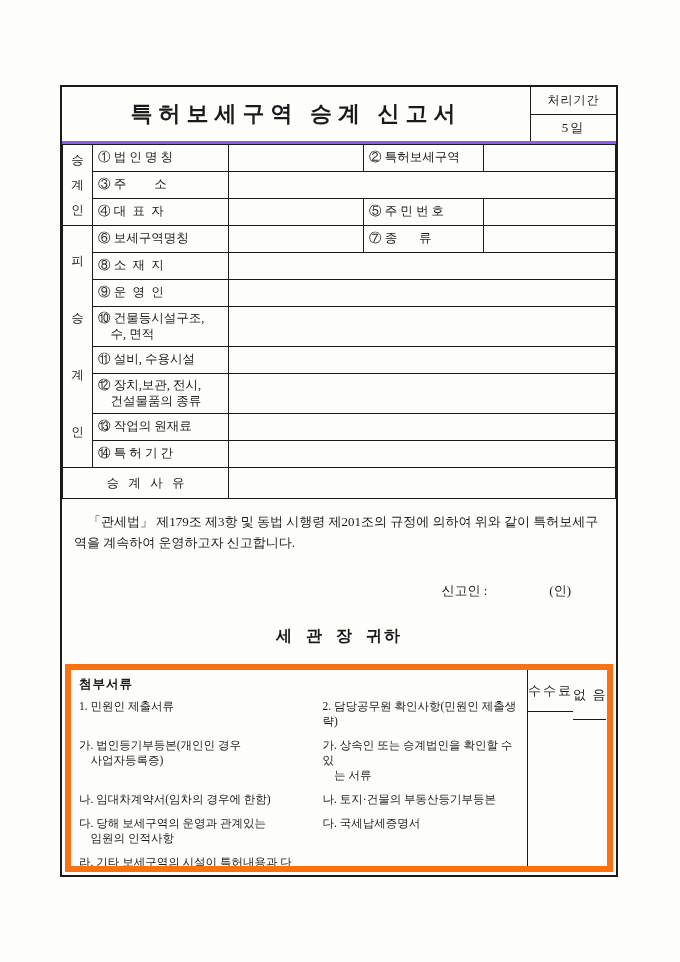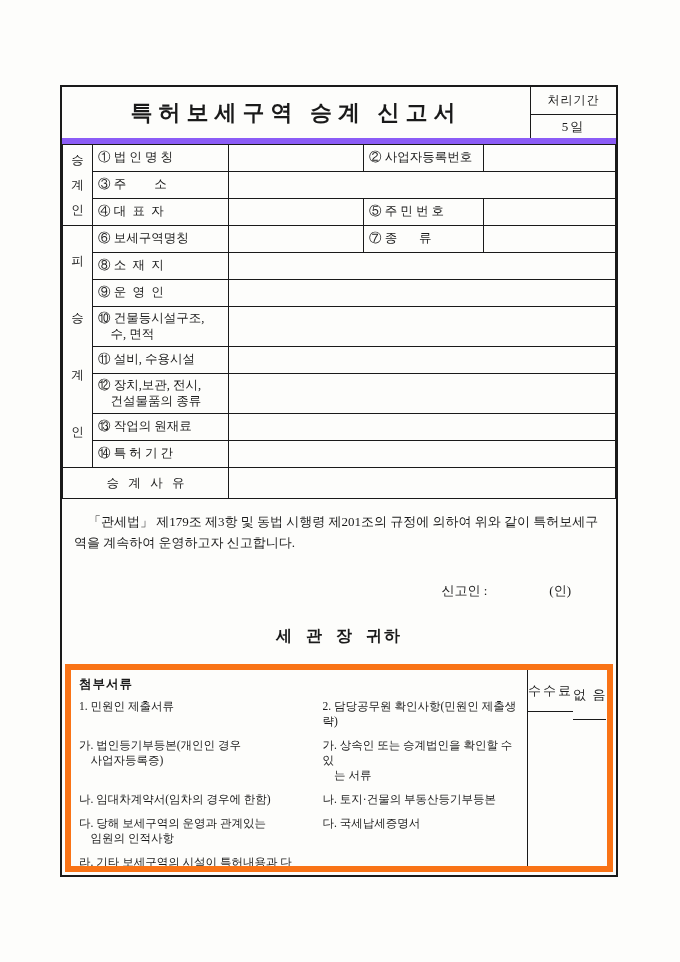--- a/index.html
+++ b/index.html
@@ -17,21 +17,21 @@
     width: 558px; height: 792px;
     border: 2px solid #1a1a1a;
     background: #fdfdfb;
     display: flex;
     flex-direction: column;
   }
   
   .title-row {
     display: flex;
     height: 57px;
-    border-bottom: 6px solid #8b5cf6;
+    border-bottom: 3px solid #8b5cf6;
     flex: 0 0 auto;
   }
   .title-cell {
     flex: 1 1 auto;
     display: flex; align-items: center; justify-content: center;
     font-size: 22px; font-weight: bold;
     letter-spacing: 6px;
   }
   .proc-box {
     flex: 0 0 86px;
@@ -175,21 +175,21 @@
       <col style="width:120px">
       <col>
     </colgroup>
     <tbody>
       <tr>
         <td class="vlabel succ" rowspan="3">승
 계
 인</td>
         <td class="flabel">① 법 인 명 칭</td>
         <td class="val"></td>
-        <td class="flabel">② 사업자등록번호</td>
+        <td class="flabel">② 특허보세구역</td>
         <td class="val"></td>
       </tr>
       <tr>
         <td class="flabel">③ 주         소</td>
         <td class="val" colspan="3"></td>
       </tr>
       <tr>
         <td class="flabel">④ 대  표  자</td>
         <td class="val"></td>
         <td class="flabel">⑤ 주 민 번 호</td>

